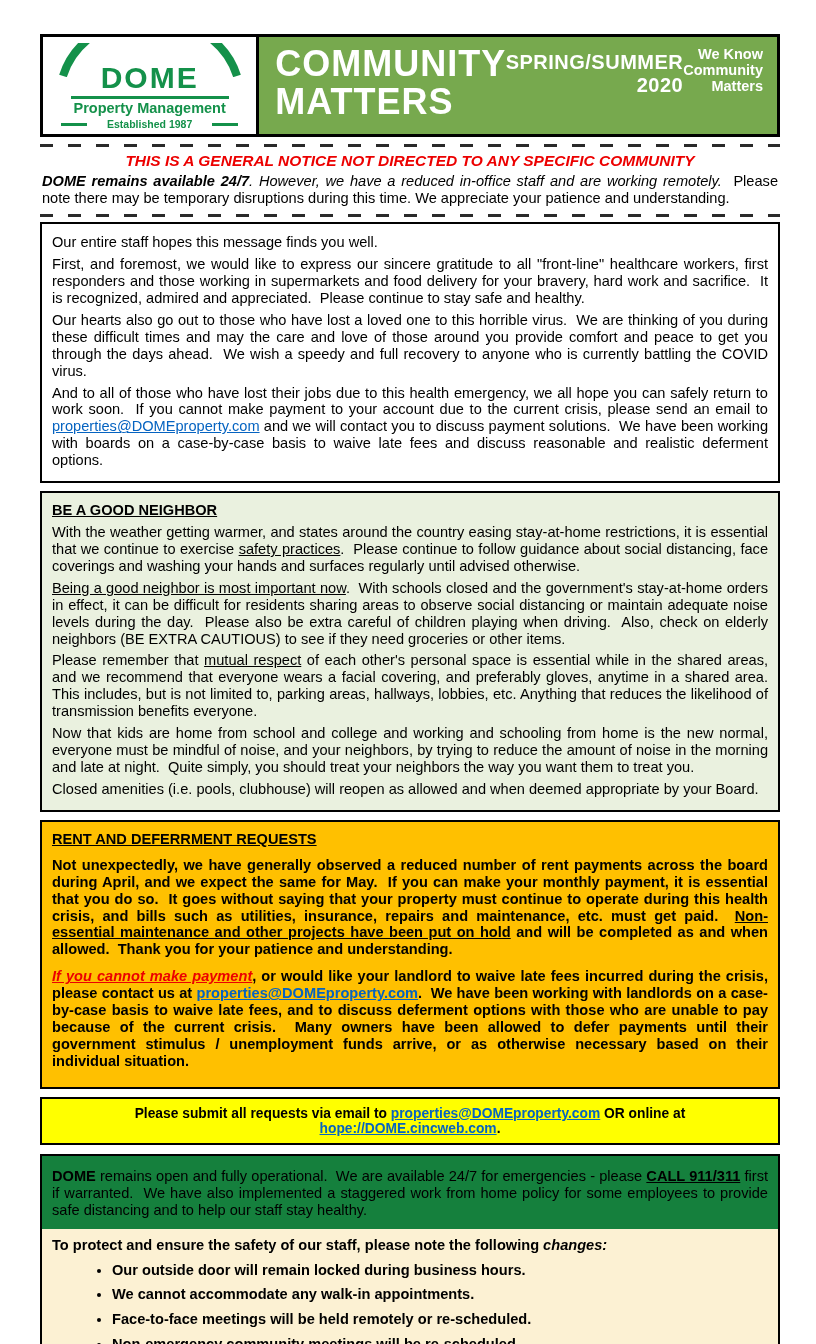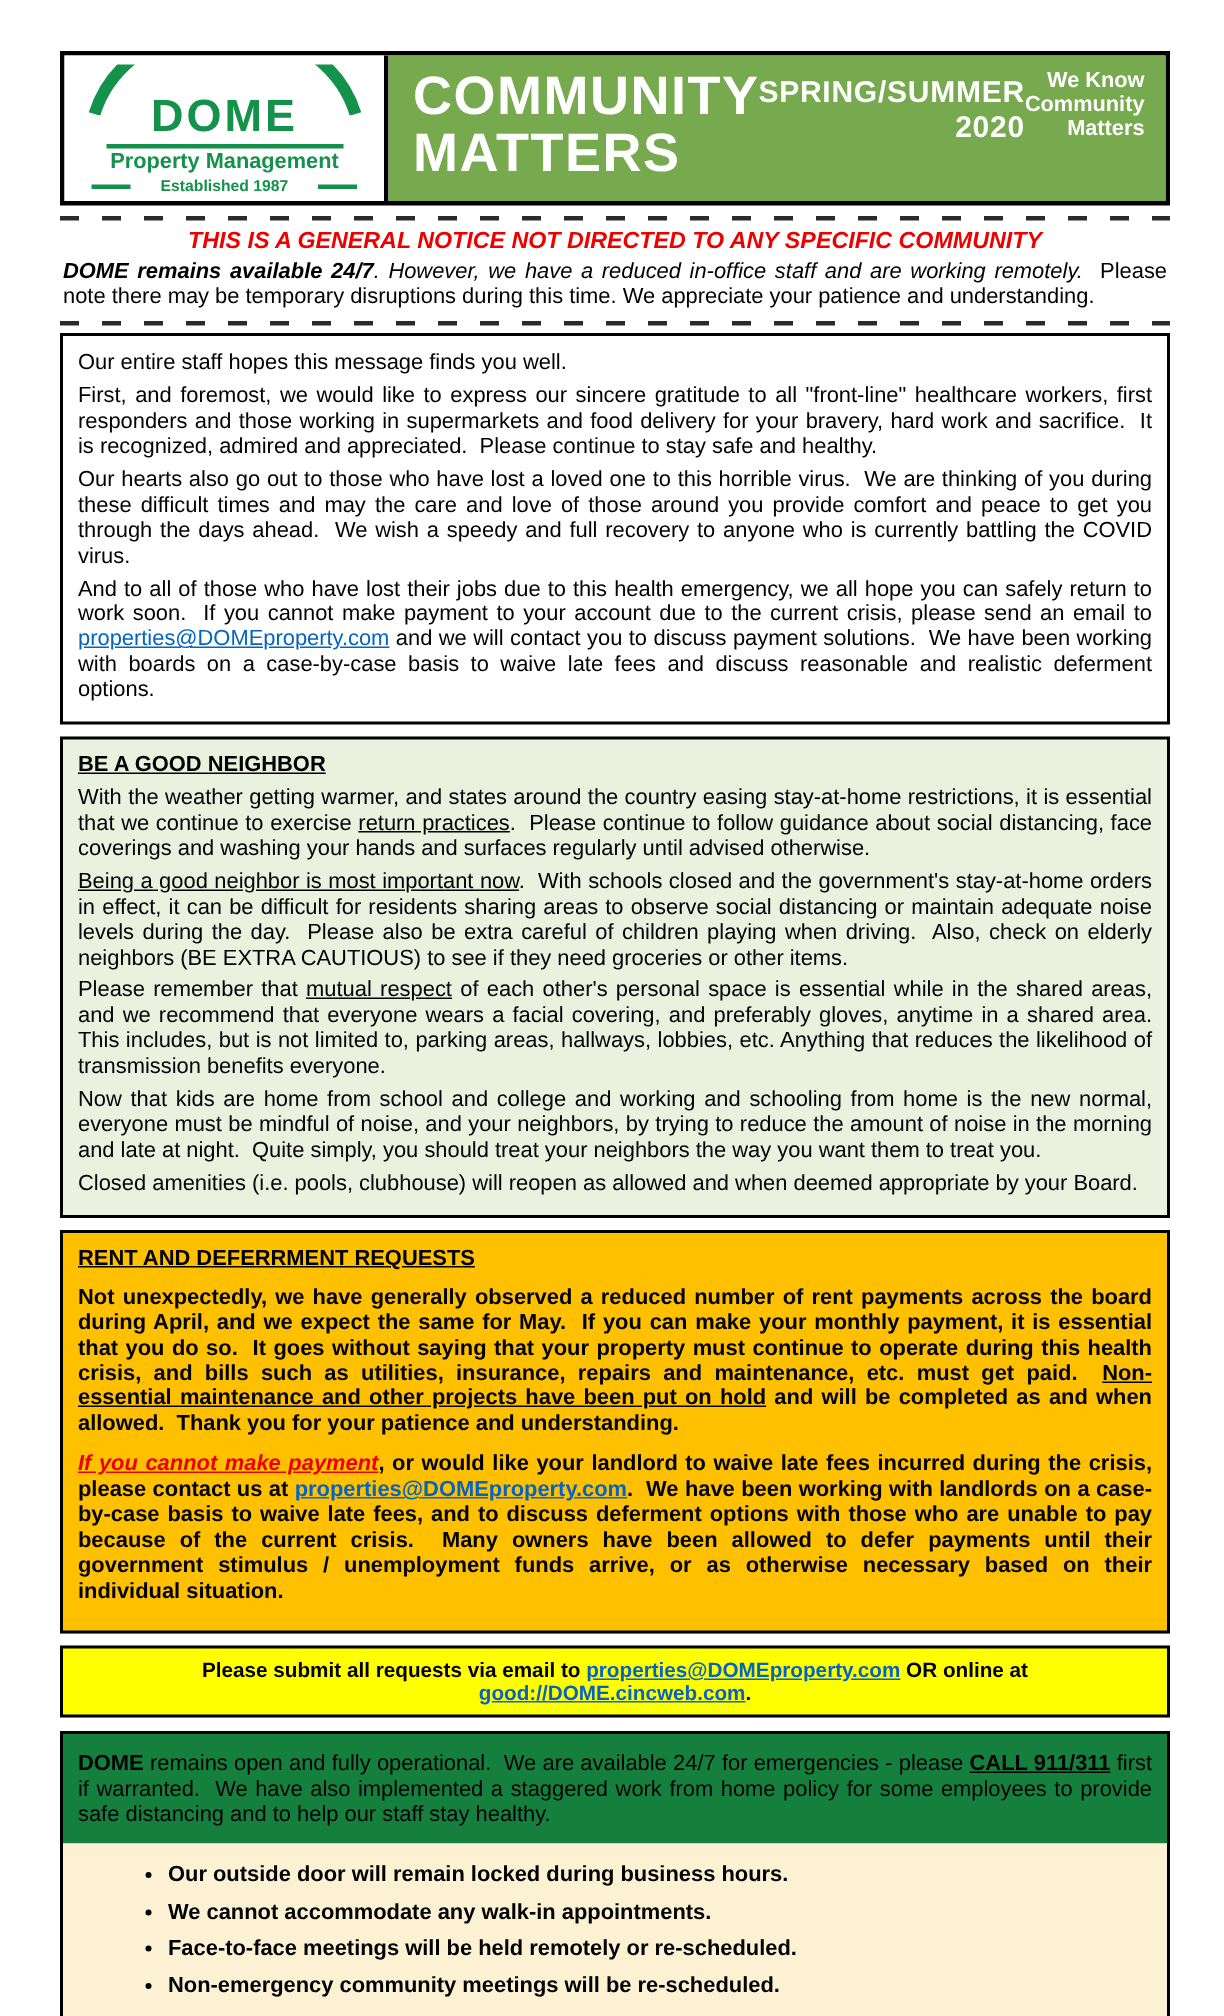--- a/index.html
+++ b/index.html
@@ -116,40 +116,41 @@
 
   <div class="box" style="margin-top:3px;">
     <div class="para"><span>Our entire staff hopes this message finds you well.</span></div>
     <div class="para"><span>First, and foremost, we would like to express our sincere gratitude to all "front-line" healthcare workers, first responders and those working in supermarkets and food delivery for your bravery, hard work and sacrifice.  It is recognized, admired and appreciated.  Please continue to stay safe and healthy.</span></div>
     <div class="para"><span>Our hearts also go out to those who have lost a loved one to this horrible virus.  We are thinking of you during these difficult times and may the care and love of those around you provide comfort and peace to get you through the days ahead.  We wish a speedy and full recovery to anyone who is currently battling the COVID virus.</span></div>
     <div class="para"><span>And to all of those who have lost their jobs due to this health emergency, we all hope you can safely return to work soon.  If you cannot make payment to your account due to the current crisis, please send an email to </span><span class="link">properties@DOMEproperty.com</span><span> and we will contact you to discuss payment solutions.  We have been working with boards on a case-by-case basis to waive late fees and discuss reasonable and realistic deferment options.</span></div>
   </div>
 
   <div class="box box-neighbor">
     <div class="box-heading">BE A GOOD NEIGHBOR</div>
-    <div class="para"><span>With the weather getting warmer, and states around the country easing stay-at-home restrictions, it is essential that we continue to exercise </span><span class="u">return practices</span><span>.  Please continue to follow guidance about social distancing, face coverings and washing your hands and surfaces regularly until advised otherwise.</span></div>
+    <div class="para"><span>With the weather getting warmer, and states around the country easing stay-at-home restrictions, it is essential that we continue to exercise </span><span class="u">safety practices</span><span>.  Please continue to follow guidance about social distancing, face coverings and washing your hands and surfaces regularly until advised otherwise.</span></div>
     <div class="para"><span class="u">Being a good neighbor is most important now</span><span>.  With schools closed and the government's stay-at-home orders in effect, it can be difficult for residents sharing areas to observe social distancing or maintain adequate noise levels during the day.  Please also be extra careful of children playing when driving.  Also, check on elderly neighbors (BE EXTRA CAUTIOUS) to see if they need groceries or other items.</span></div>
     <div class="para"><span>Please remember that </span><span class="u">mutual respect</span><span> of each other's personal space is essential while in the shared areas, and we recommend that everyone wears a facial covering, and preferably gloves, anytime in a shared area.  This includes, but is not limited to, parking areas, hallways, lobbies, etc. Anything that reduces the likelihood of transmission benefits everyone.</span></div>
     <div class="para"><span>Now that kids are home from school and college and working and schooling from home is the new normal, everyone must be mindful of noise, and your neighbors, by trying to reduce the amount of noise in the morning and late at night.  Quite simply, you should treat your neighbors the way you want them to treat you.</span></div>
     <div class="para"><span>Closed amenities (i.e. pools, clubhouse) will reopen as allowed and when deemed appropriate by your Board.</span></div>
   </div>
 
   <div class="box box-rent">
     <div class="box-heading">RENT AND DEFERRMENT REQUESTS</div>
     <div class="para"><span>Not unexpectedly, we have generally observed a reduced number of rent payments across the board during April, and we expect the same for May.  If you can make your monthly payment, it is essential that you do so.  It goes without saying that your property must continue to operate during this health crisis, and bills such as utilities, insurance, repairs and maintenance, etc. must get paid.  </span><span class="u">Non-essential maintenance and other projects have been put on hold</span><span> and will be completed as and when allowed.  Thank you for your patience and understanding.</span></div>
     <div class="para"><span class="red i u">If you cannot make payment</span><span>, or would like your landlord to waive late fees incurred during the crisis, please contact us at </span><span class="link">properties@DOMEproperty.com</span><span>.  We have been working with landlords on a case-by-case basis to waive late fees, and to discuss deferment options with those who are unable to pay because of the current crisis.  Many owners have been allowed to defer payments until their government stimulus / unemployment funds arrive, or as otherwise necessary based on their individual situation.</span></div>
   </div>
 
-  <div class="submit-bar"><span>Please submit all requests via email to </span><span class="link">properties@DOMEproperty.com</span><span> OR online at </span><span class="link">good://DOME.cincweb.com</span><span>.</span></div>
+  <div class="submit-bar"><span>Please submit all requests via email to </span><span class="link">properties@DOMEproperty.com</span><span> OR online at </span><span class="link">hope://DOME.cincweb.com</span><span>.</span></div>
 
   <div class="box box-ops">
     <div class="ops-top">
       <div class="para"><span class="b">DOME</span><span> remains open and fully operational.  We are available 24/7 for emergencies - please </span><span class="b u">CALL 911/311</span><span> first if warranted.  We have also implemented a staggered work from home policy for some employees to provide safe distancing and to help our staff stay healthy.</span></div>
     </div>
     <div class="ops-bottom">
+      <div class="ops-heading"><span>To protect and ensure the safety of our staff, please note the following </span><span class="i">changes:</span></div>
       <ul class="ops-list">
         <li><span>Our outside door will remain locked during business hours.</span></li>
         <li><span>We cannot accommodate any walk-in appointments.</span></li>
         <li><span>Face-to-face meetings will be held remotely or re-scheduled.</span></li>
         <li><span>Non-emergency community meetings will be re-scheduled.</span></li>
 
       </ul>
 
     </div>
   </div>

